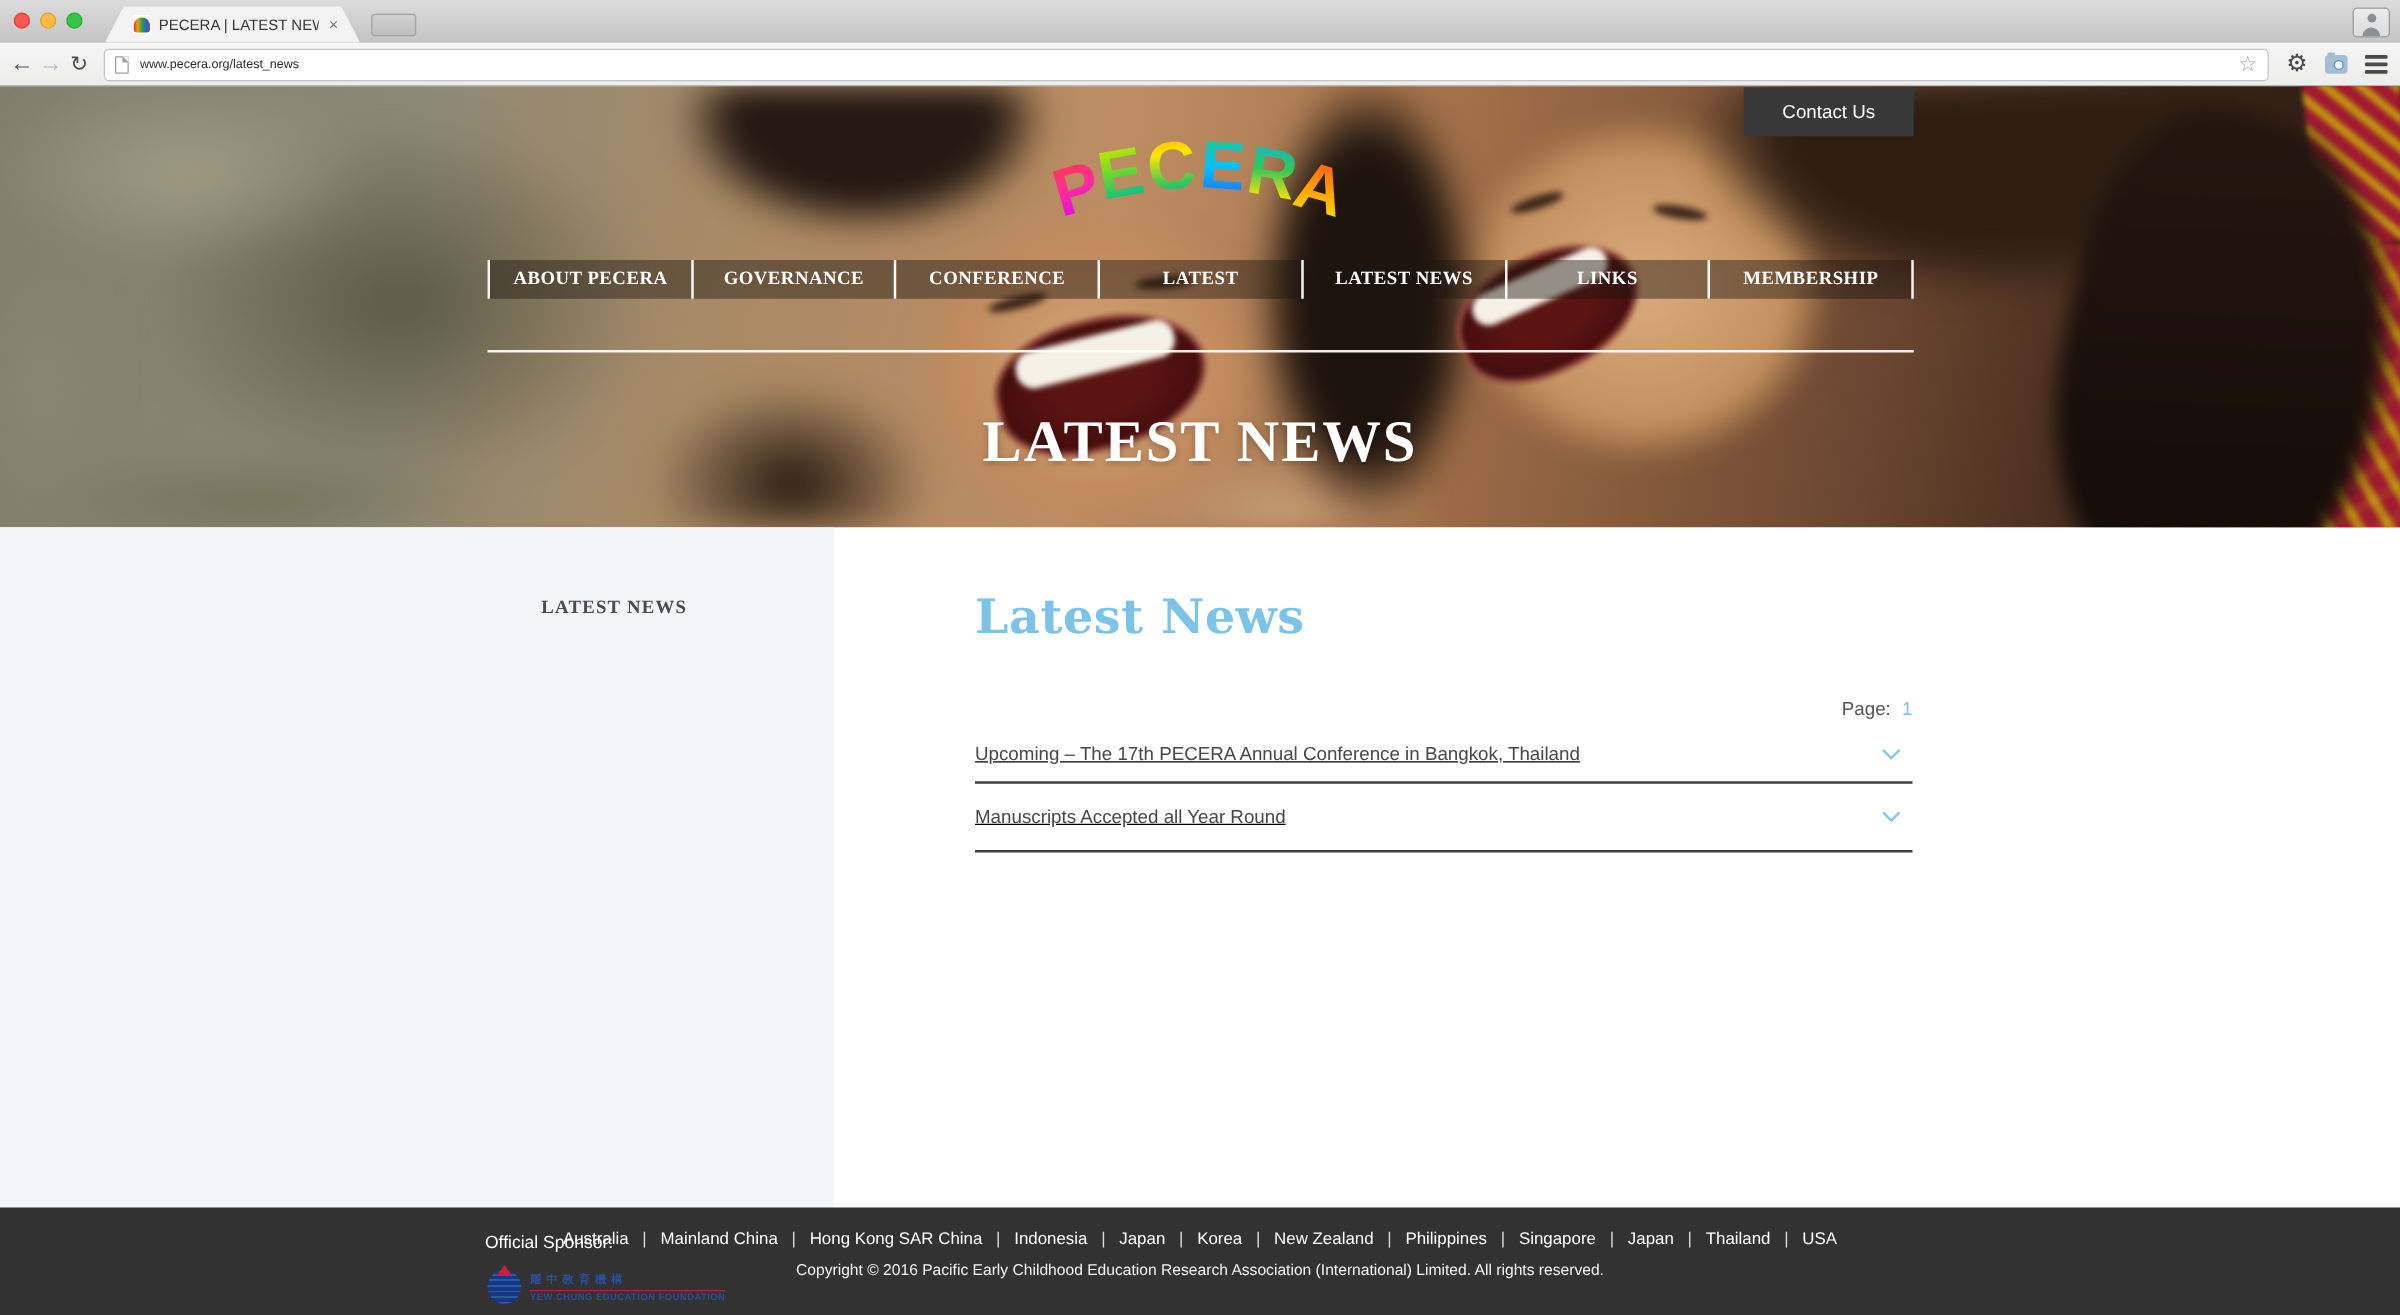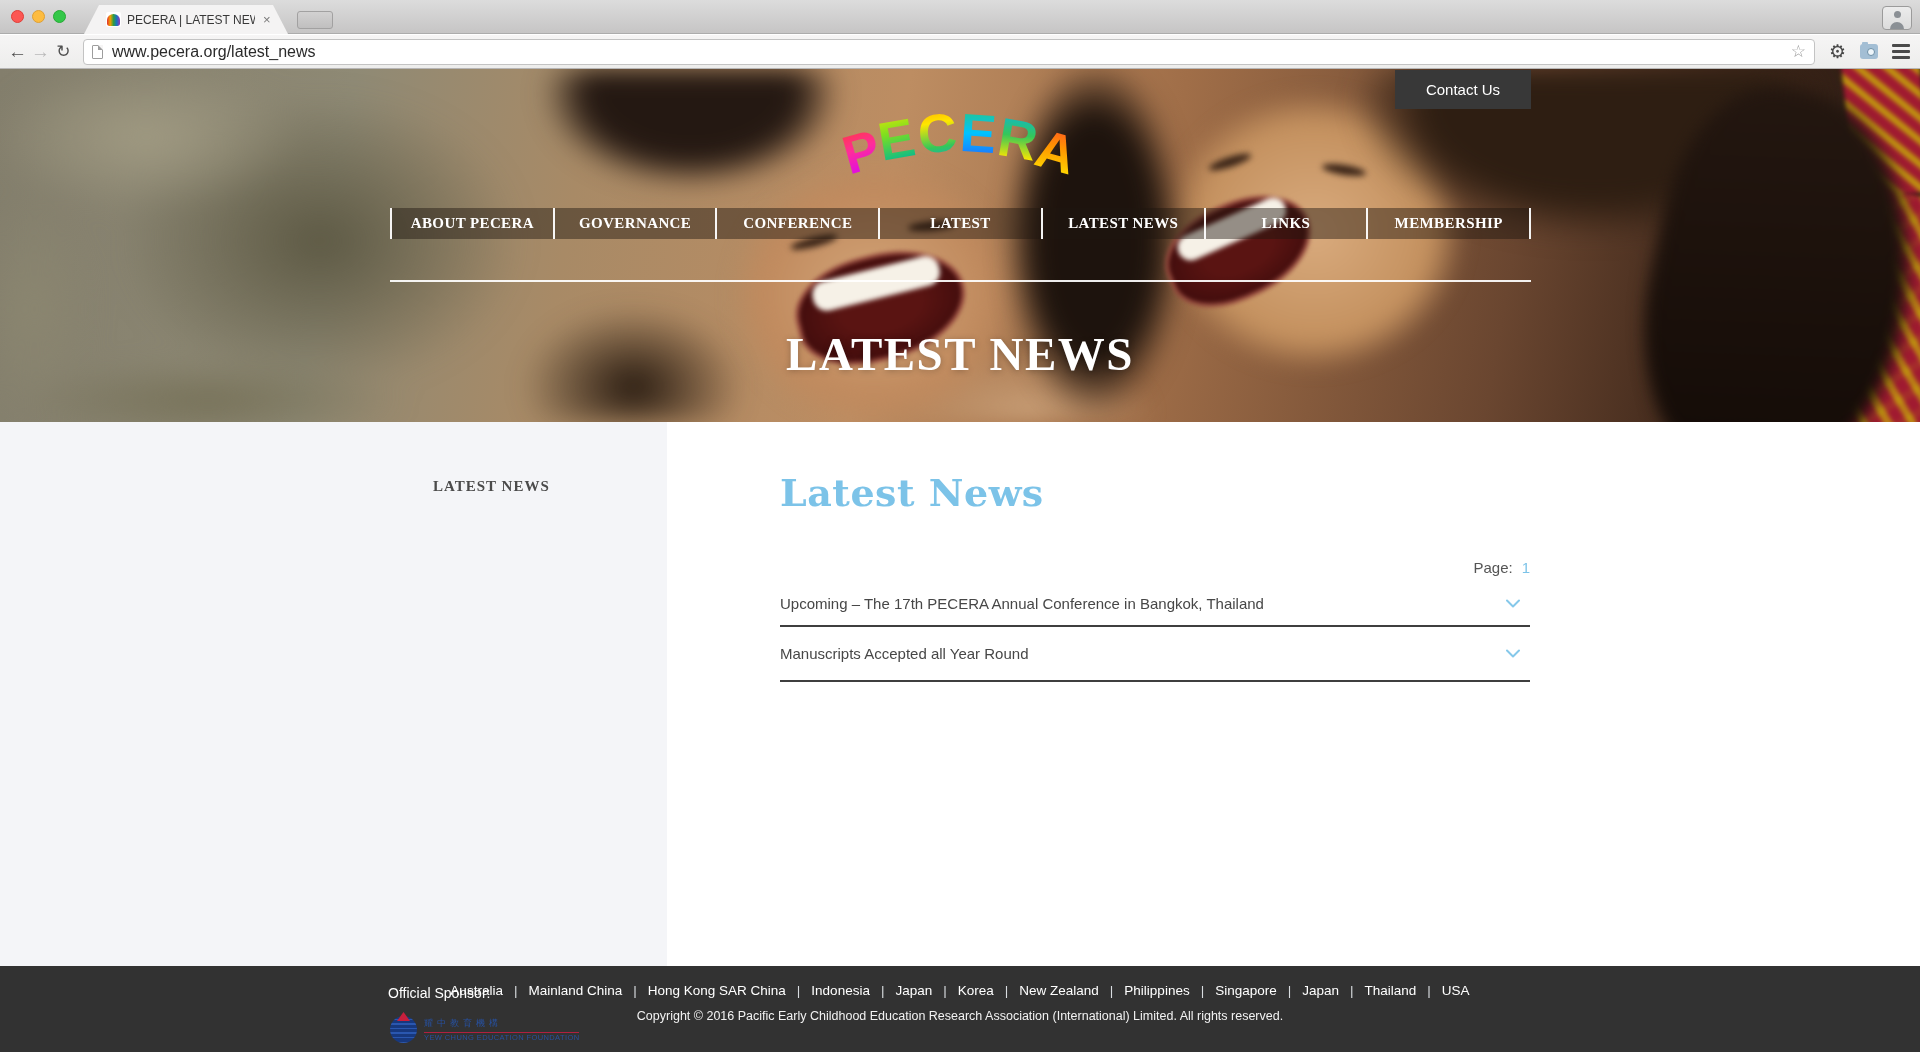--- a/index.html
+++ b/index.html
@@ -43,21 +43,21 @@
   .navbtn.back { color:#4f4f4f; margin-left:6px; }
   .navbtn.fwd  { color:#b9b9b9; }
   .navbtn.reload { color:#4f4f4f; font-size:17px; }
   .addressbar { flex:0 0 auto; width:1732px; height:26px; margin-left:8px;
     background:#fff; border:1px solid #c3c3c3; border-radius:4px;
     display:flex; align-items:center; padding:0 8px; }
   .doc-icon { width:11px; height:14px; border:1px solid #9d9d9d; border-radius:1px;
     position:relative; background:#fff; flex:0 0 auto; }
   .doc-icon::before { content:''; position:absolute; right:-1px; top:-1px;
     border-style:solid; border-width:0 5px 5px 0; border-color:transparent #f6f5f5 #9d9d9d transparent; }
-  .url { margin-left:9px; font-size:16px; color:#2b2b2b; }
+  .url { margin-left:9px; font-size:10px; color:#2b2b2b; }
   .url .path { color:#2b2b2b; }
   .star { margin-left:auto; font-size:17px; color:#9b9b9b; line-height:1; }
   .gear { font-size:19px; color:#484848; margin-left:14px; line-height:1; }
   .camera { width:22px; height:15px; background:#a3bed4; border-radius:3px;
     margin-left:14px; position:relative; }
   .camera::before { content:''; position:absolute; left:7px; top:3.5px; width:6px; height:6px;
     border-radius:50%; background:#eef5fa; border:1px solid #6d8fa6; }
   .camera::after { content:''; position:absolute; left:2px; top:-2px; width:6px; height:3px;
     background:#a3bed4; border-radius:1px; }
   .menu { margin-left:14px; margin-right:10px; display:flex; flex-direction:column; gap:3px; }
@@ -156,37 +156,37 @@
     font-weight:bold; font-size:15px; letter-spacing:1px; color:#4b4b4b; cursor:pointer;
     display:inline-block; }
   .main { flex:1; position:relative; }
   .main-col { position:absolute; left:113px; top:0; width:750px; }
   .page-heading { margin-top:48px; font-family:"DejaVu Serif", serif; font-weight:bold;
     font-size:38px; color:#7cc3e8; letter-spacing:0.5px; }
   .pager { margin-top:44px; text-align:right; font-size:15px; color:#555; }
   .pager .num { color:#7cc3e8; margin-left:9px; cursor:pointer; }
   .rows { margin-top:6px; }
   .row { display:flex; align-items:center; border-bottom:2px solid #3f3f3f;
-    cursor:pointer; }
+    cursor:pointer;text-decoration:underline; }
   .row:nth-of-type(1) { height:45px; }
   .row:nth-of-type(2) { height:55px; }
   .row-title { font-size:15px; color:#474747; }
   .chev { margin-left:auto; margin-right:10px; flex:0 0 auto; }
 
   
   .footer { position:absolute; top:966px; left:0; width:1920px; height:86px;
     background:#323232; color:#fff; }
   .sponsor-label { position:absolute; left:388px; top:19px; font-size:14px; }
   .countries { position:absolute; left:50%; transform:translateX(-50%); top:17px;
     list-style:none; display:flex; white-space:nowrap; font-size:13.5px; }
   .countries li { cursor:pointer; }
   .countries li + li::before { content:"|"; margin:0 11px; color:#d9dde0; cursor:default; }
   .copyright { position:absolute; left:0; top:43px; width:1920px; text-align:center;
     font-size:12.5px; color:#f2f2f2; }
-  .yc-logo { position:absolute; left:390px; top:50px; display:flex; align-items:center; }
+  .yc-logo { position:absolute; left:390px; top:50px; display:flex; align-items:center;font-weight:bold; }
   .yc-circle { width:27px; height:27px; border-radius:50%; position:relative; flex:0 0 auto;
     background:repeating-linear-gradient(#17387e 0 3px, #2a57b0 3px 4.5px); }
   .yc-circle::before { content:''; position:absolute; left:7px; top:-4px; width:13px; height:9px;
     background:#c81f3c; clip-path:polygon(50% 0, 100% 100%, 0 100%); }
   .yc-text { margin-left:7px; }
   .yc-cn { font-size:9px; letter-spacing:4px; color:#27509e; border-bottom:1px solid #b02040;
     padding-bottom:2px; }
   .yc-en { font-size:7.5px; color:#27509e; letter-spacing:0.4px; margin-top:0; }
 </style>
 </head>

